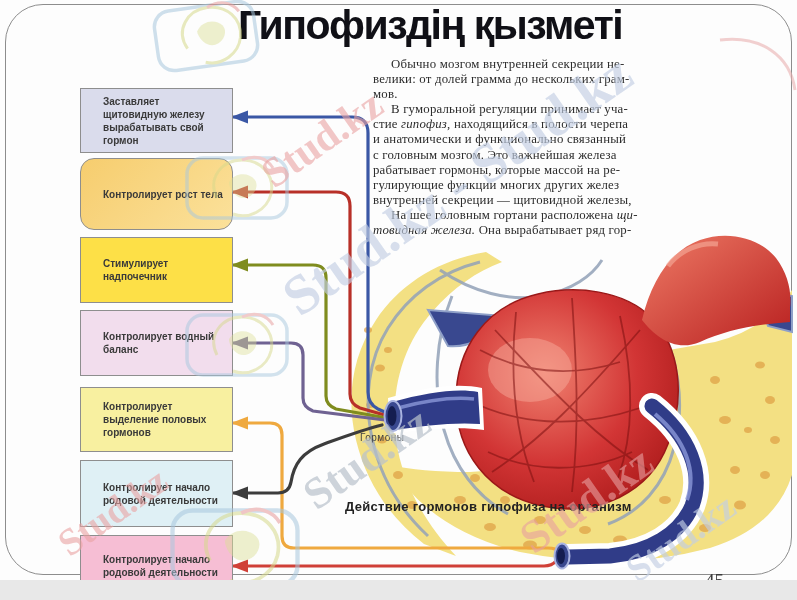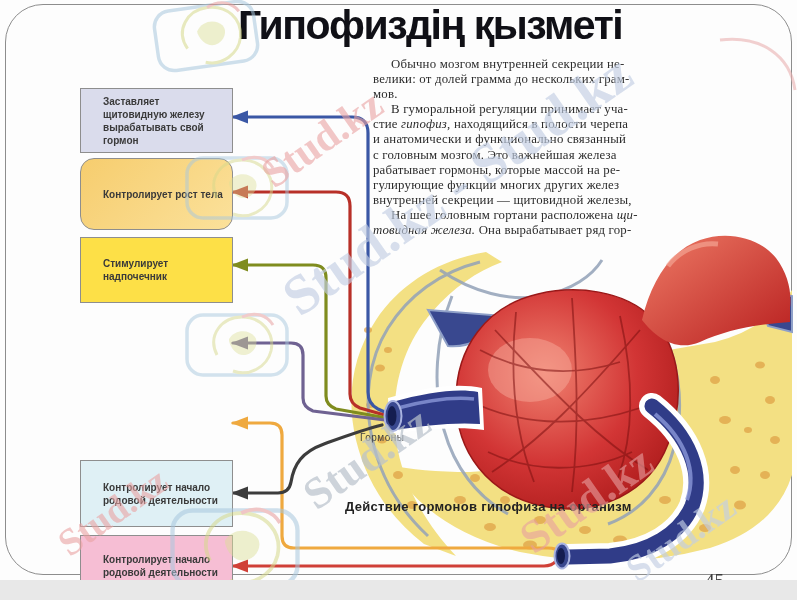--- a/index.html
+++ b/index.html
@@ -47,20 +47,26 @@
 
   <div class="fbox b1">
       <span class="lbl">Заставляет щитовидную железу вырабатывать свой гормон</span>
     </div>
   <div class="fbox b2">
       <span class="lbl">Контролирует рост тела</span>
     </div>
   <div class="fbox b3">
       <span class="lbl">Стимулирует надпочечник</span>
     </div>
+  <div class="fbox b4">
+      <span class="lbl">Контролирует водный баланс</span>
+    </div>
+  <div class="fbox b5">
+      <span class="lbl">Контролирует выделение половых гормонов</span>
+    </div>
   <div class="fbox b6">
       <span class="lbl">Контролирует начало родовой деятельности</span>
     </div>
   <div class="fbox b7">
       <span class="lbl">Контролирует начало родовой деятельности</span>
     </div>
 
   <div class="textbook">
     <div class="tl ind"><span>Обычно мозгом внутренней секреции не-</span><i></i><span></span></div>
     <div class="tl"><span>велики: от долей грамма до нескольких грам-</span><i></i><span></span></div>

